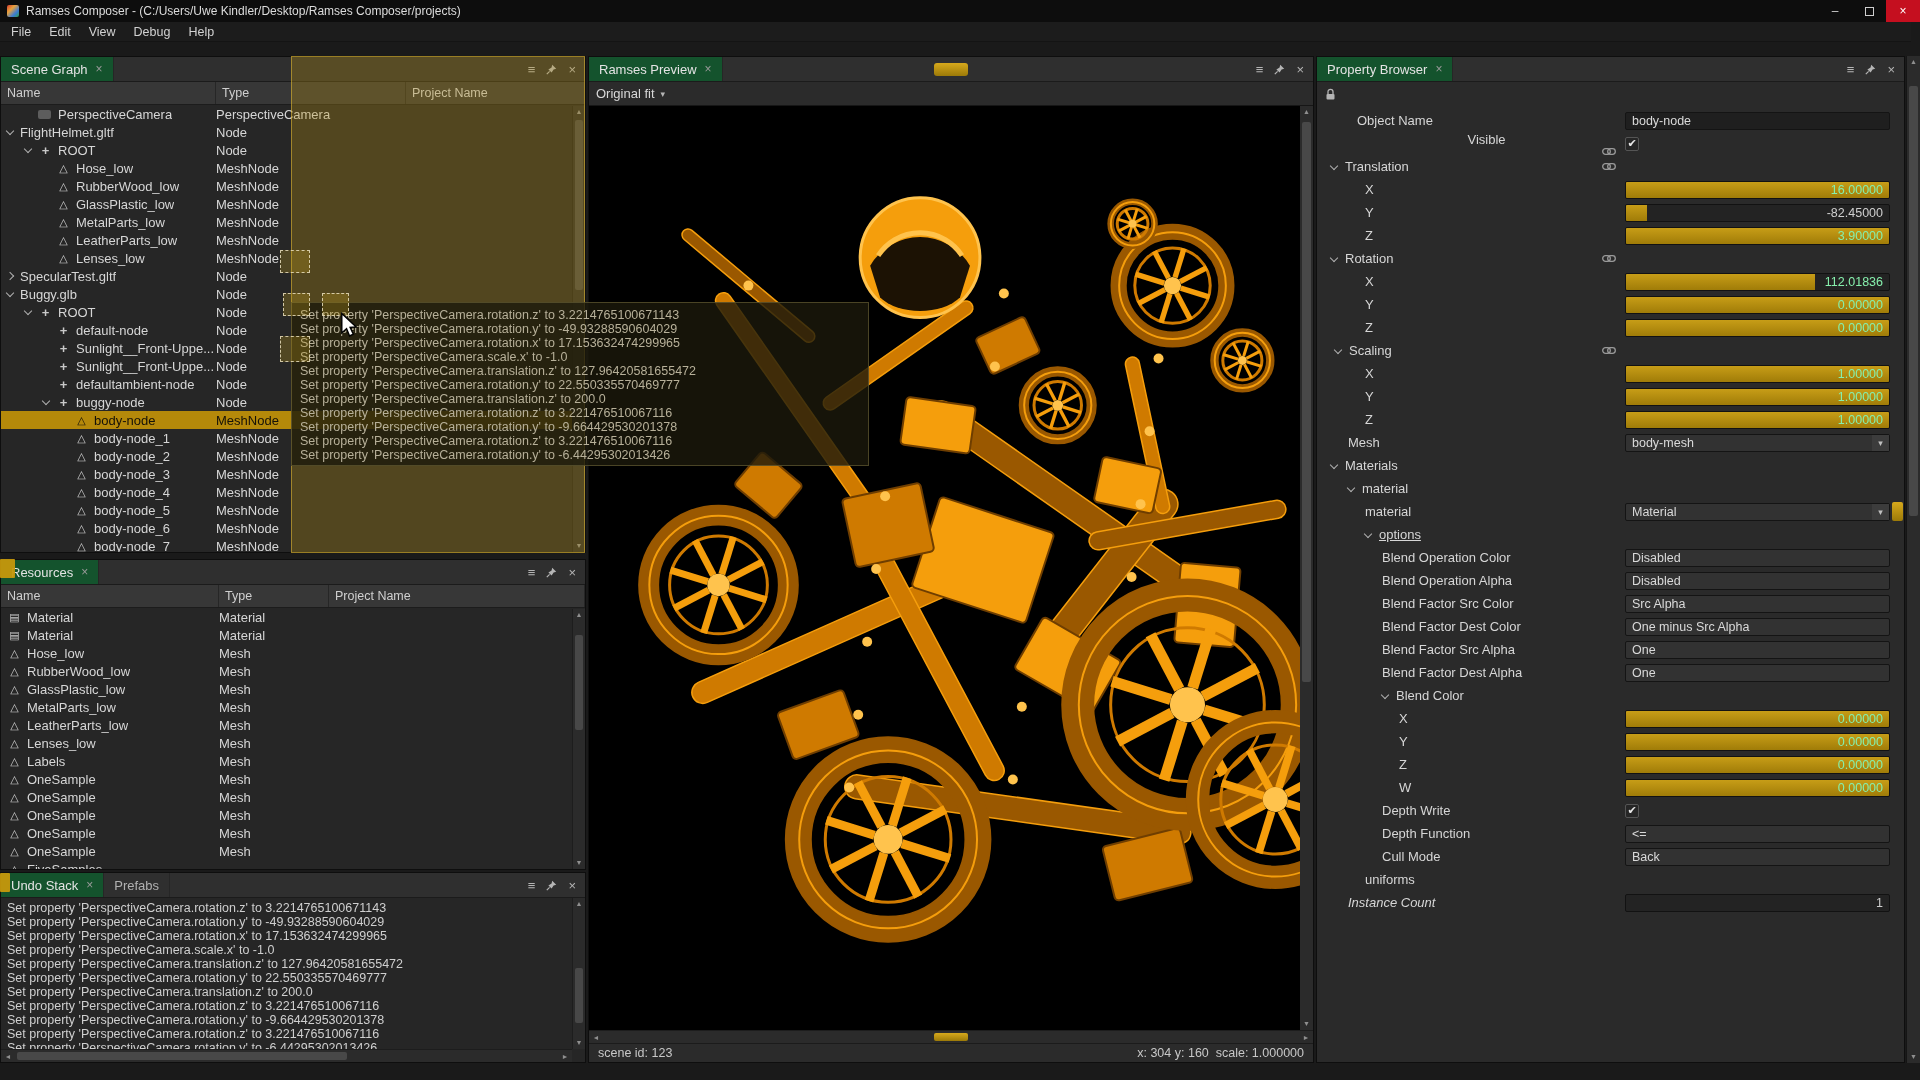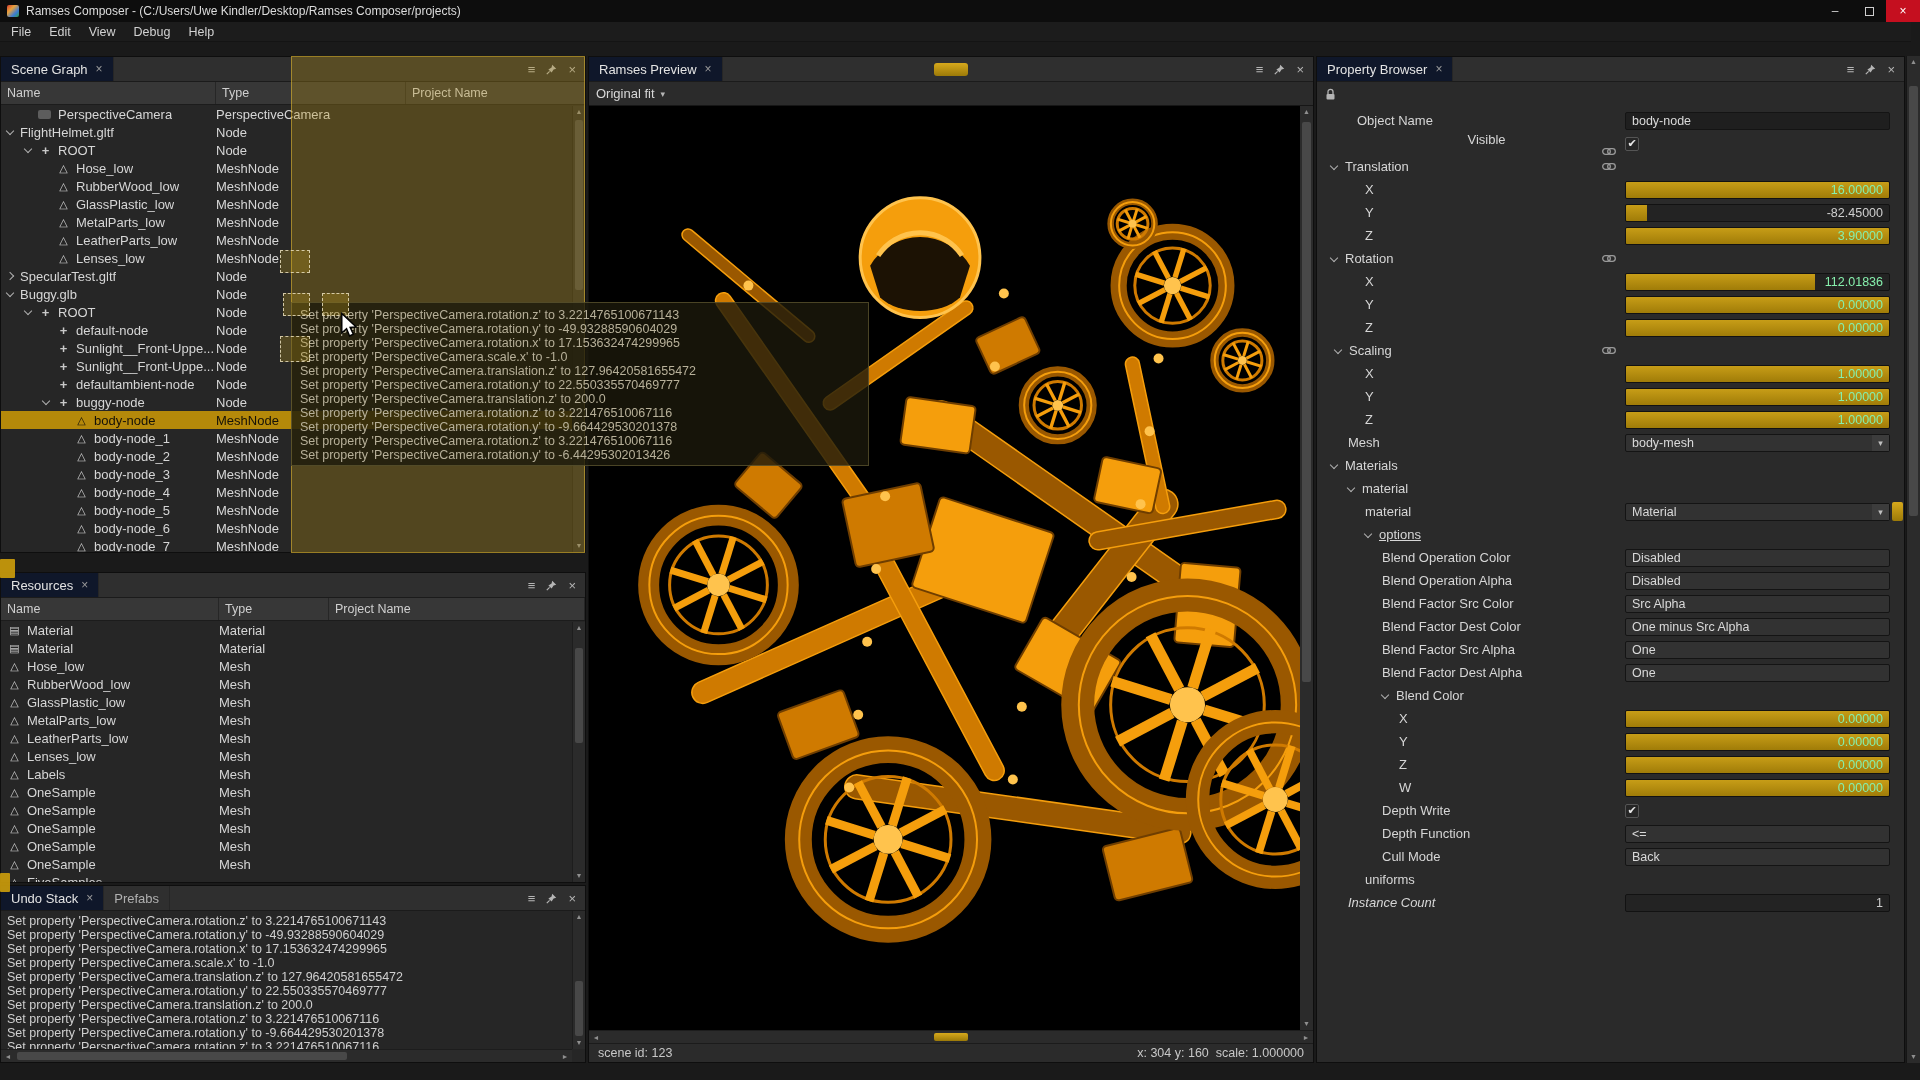--- a/index.html
+++ b/index.html
@@ -27,27 +27,27 @@
   
   .col-left   { position:absolute; left:0;     top:56px; width:586px; bottom:17px; display:flex; flex-direction:column; }
   .col-center { position:absolute; left:588px; top:56px; width:726px; bottom:17px; }
   .col-right  { position:absolute; left:1316px;top:56px; width:589px; bottom:17px; }
   .global-vscroll { position:absolute; left:1906px; top:56px; width:14px; bottom:17px; background:#262626; border-left:1px solid #151515; }
 
   
   .panel { background:#262626; border:1px solid #0e0e0e; display:flex; flex-direction:column;
            position:relative; overflow:hidden; }
   #scenegraph-panel { height:497px; flex:none; }
-  #resources-panel  { height:311px; flex:none; margin-top:19px; }
+  #resources-panel  { height:311px; flex:none; margin-top:6px; }
   #undo-panel       { flex:1; margin-top:2px; }
   #preview-panel, #property-panel { position:absolute; inset:0; }
 
   .tabbar { height:25px; background:#2f2f2f; display:flex; align-items:stretch; flex:none; position:relative;
             border-bottom:1px solid #1b1b1b; }
-  .tab { display:flex; align-items:center; gap:8px; padding:0 10px; background:#0f172a;
+  .tab { display:flex; align-items:center; gap:8px; padding:0 10px; background:#14532d;
          color:#e3e3e3; font-size:13px; border-right:1px solid #262626; }
   .tab.inactive { background:transparent; color:#b0b0b0; }
   .tab-close { color:#9a9a9a; font-size:12px; }
   .panel-btns { margin-left:auto; display:flex; align-items:center; gap:11px; padding-right:9px; color:#b5b5b5; }
   .pbtn { font-size:13px; line-height:1; display:flex; align-items:center; }
   .tab-amber-handle { position:absolute; left:50%; transform:translateX(-50%); top:6px;
                       width:34px; height:13px; border-radius:3px;
                       background:linear-gradient(180deg,#d7a91c,#9c7a08); }
 
   

